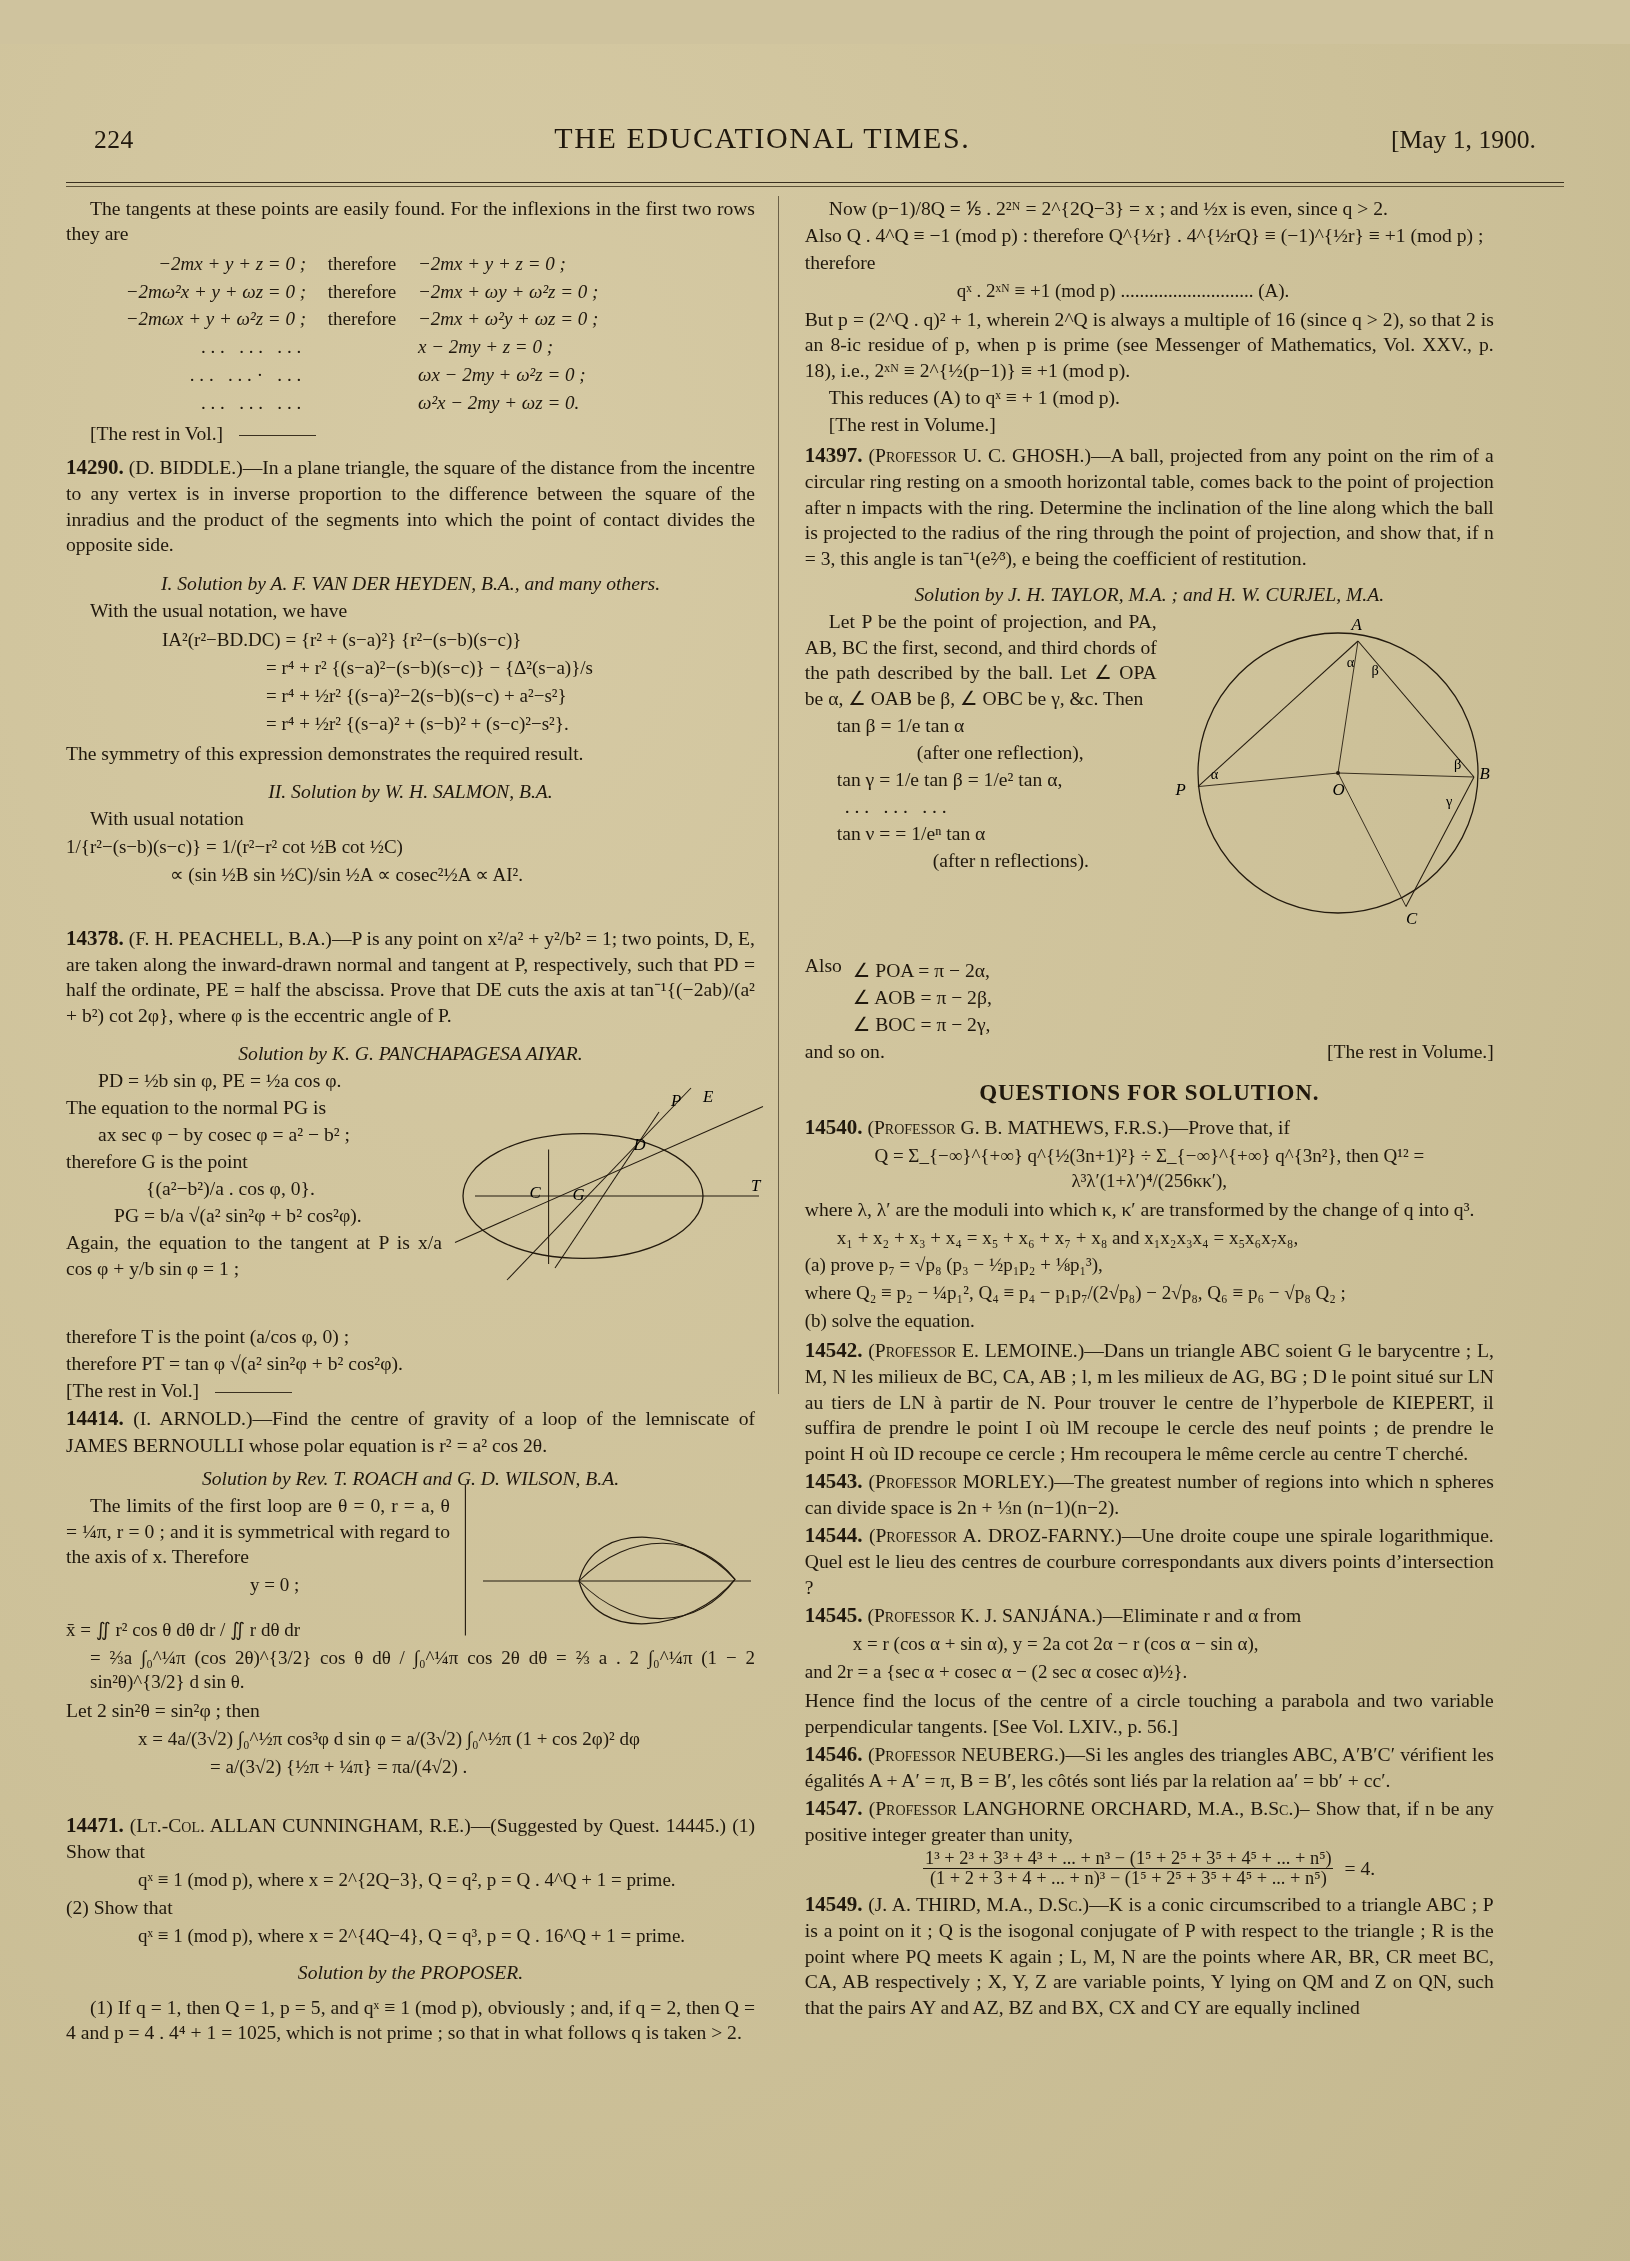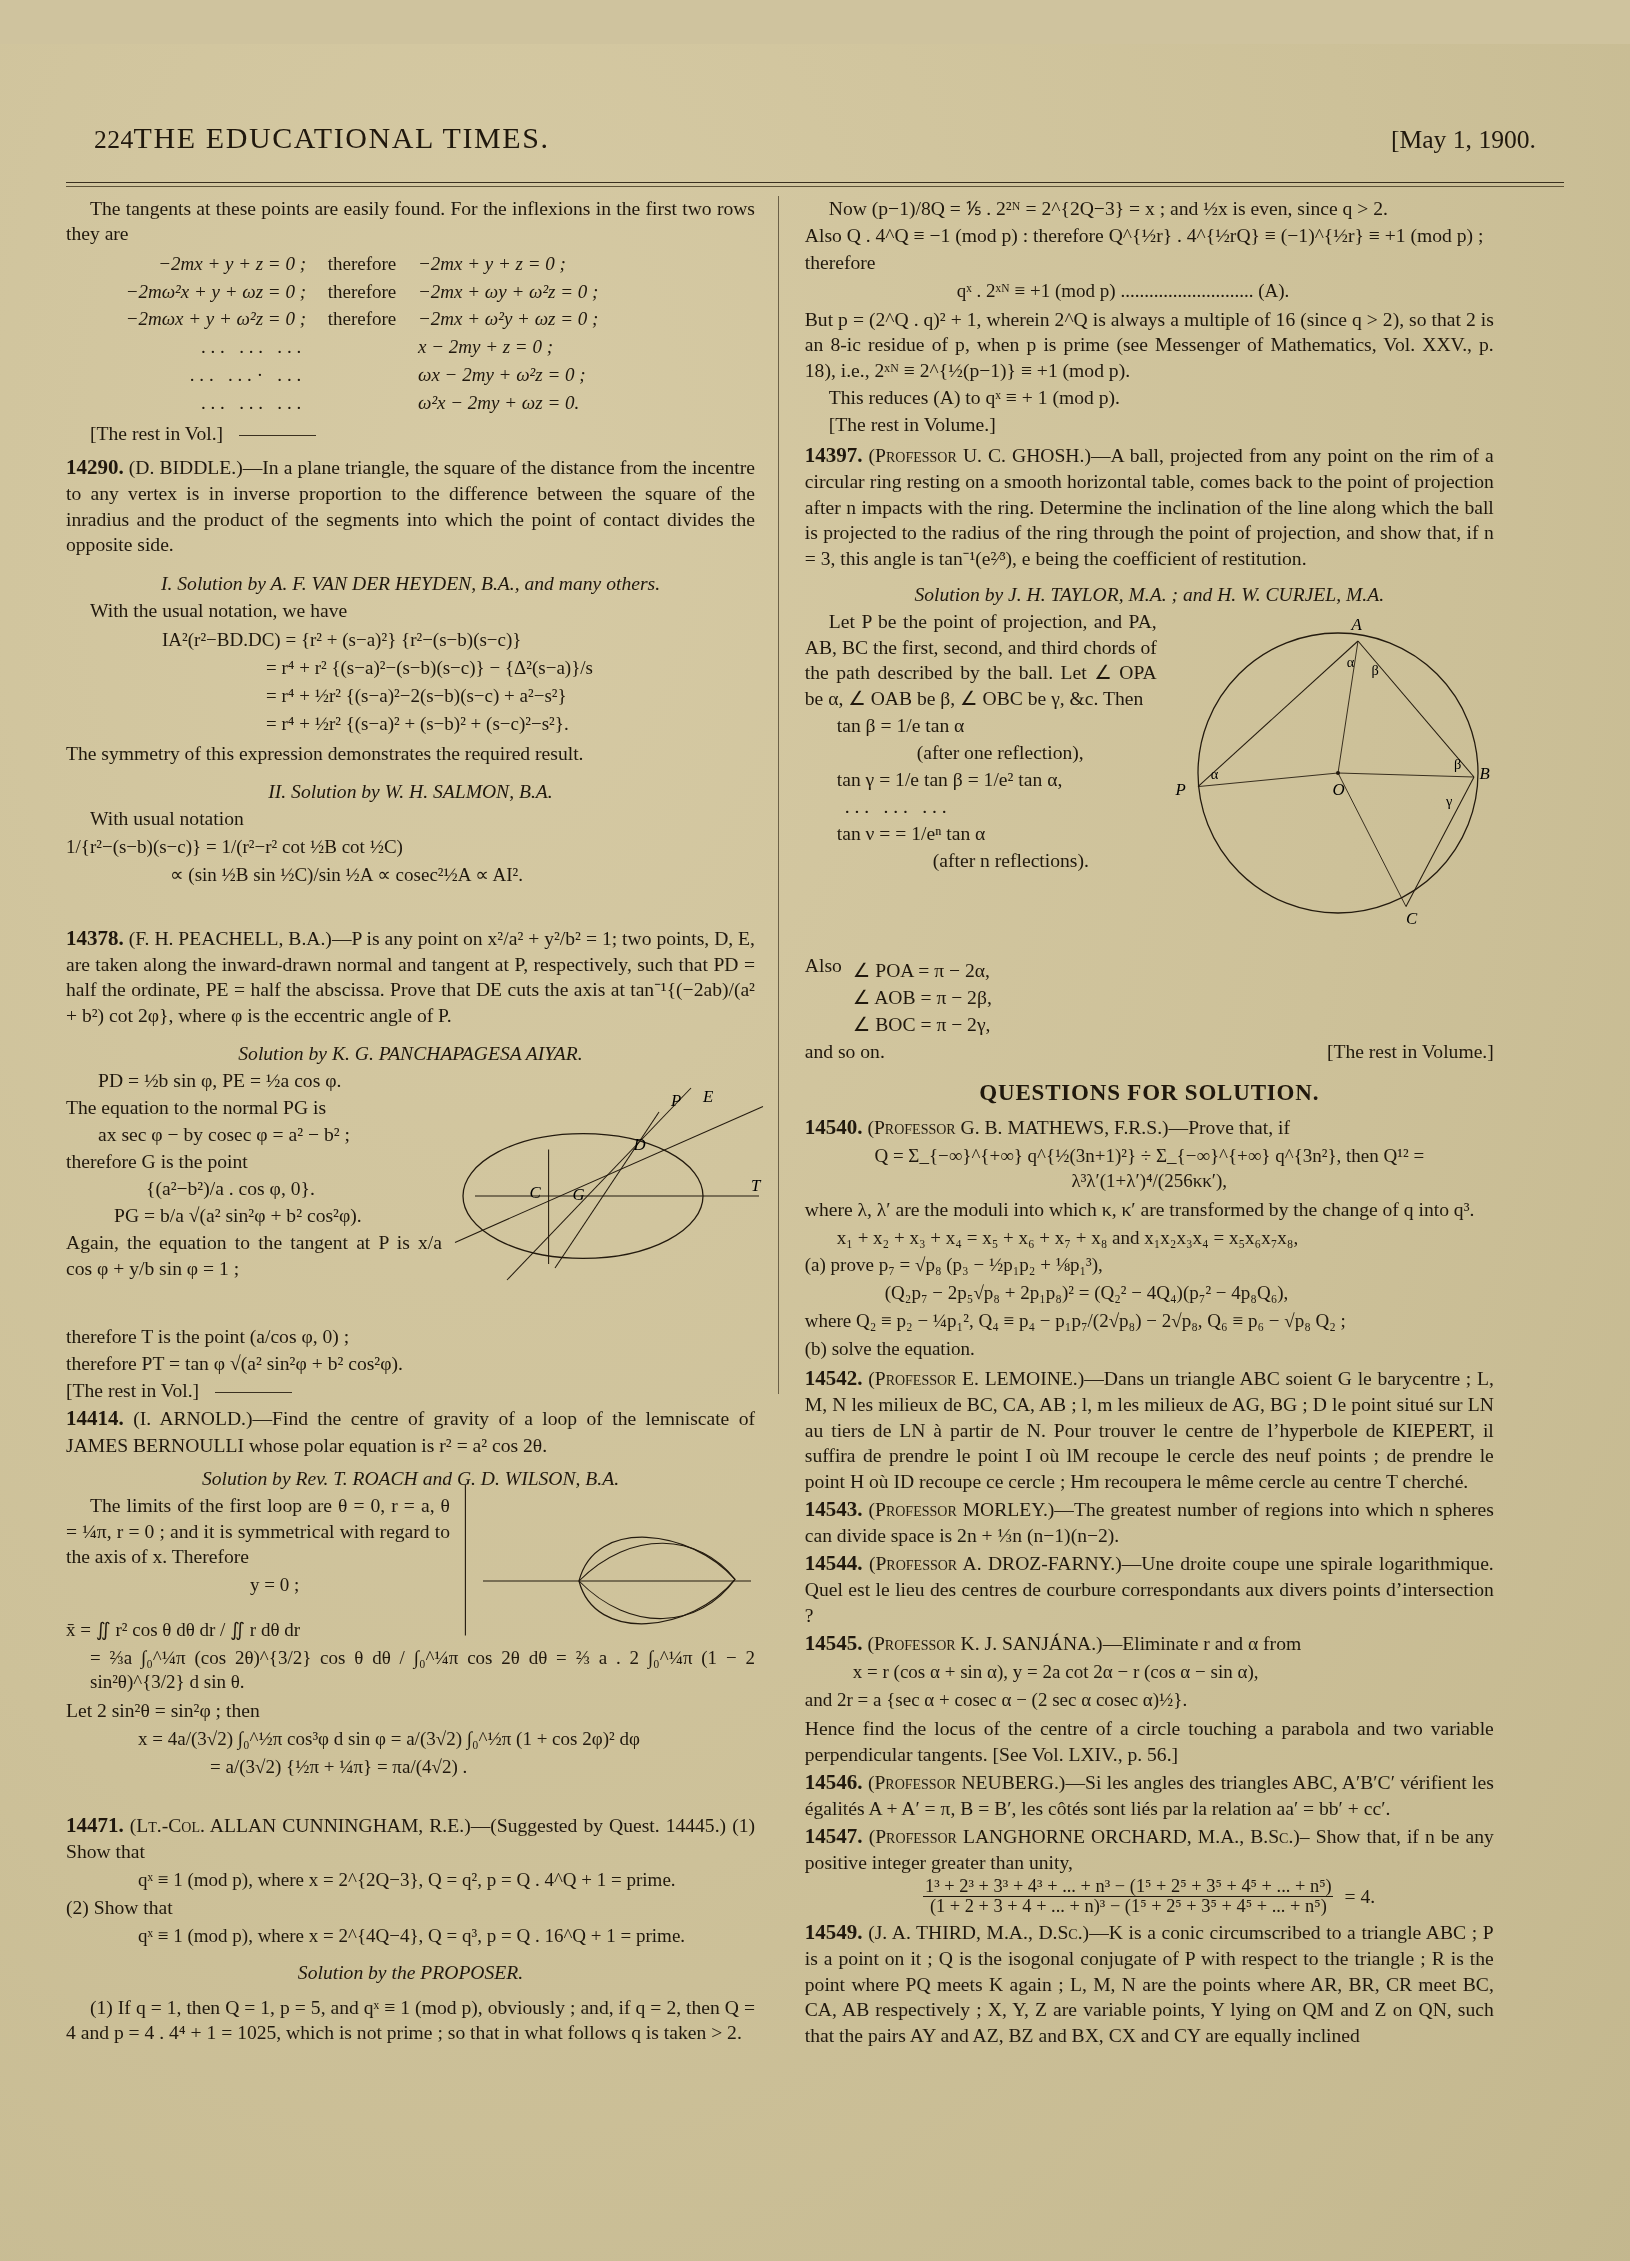--- a/index.html
+++ b/index.html
@@ -27,20 +27,21 @@
     display:flex;
     align-items:baseline;
     justify-content:space-between;
     font-size:27px;
   }
   .hdr .pageno{font-size:25.6px;letter-spacing:0.4px;}
   .hdr .title{
     font-size:30px;
     letter-spacing:1.6px;
     font-weight:normal;
+    text-align:center;
     flex:1;
   }
   .hdr .issue{font-size:25.6px;}
   .rule{
     position:absolute;
     left:66px; right:66px;
     top:138px;
     border-top:1.6px solid #3a3020;
   }
   .rule.second{top:142px;border-top:0.8px solid #5d5238;}
@@ -336,21 +337,20 @@
 
       <p class="noind">
         <span class="num">14540.</span>
         <span class="sc">(Professor G. B. MATHEWS, F.R.S.)</span><span>—Prove that, if</span>
       </p>
       <p class="eqn ctr">Q = Σ_{−∞}^{+∞} q^{½(3n+1)²} ÷ Σ_{−∞}^{+∞} q^{3n²},   then  Q¹² = λ³λ′(1+λ′)⁴/(256κκ′),</p>
       <p class="noind">where λ, λ′ are the moduli into which κ, κ′ are transformed by the change of q into q³.</p>
 
       <p class="eqn noind" style="margin-left:32px">x₁ + x₂ + x₃ + x₄ = x₅ + x₆ + x₇ + x₈   and   x₁x₂x₃x₄ = x₅x₆x₇x₈,</p>
       <p class="eqn noind">(a) prove          p₇ = √p₈ (p₃ − ½p₁p₂ + ⅛p₁³),</p>
-      <p class="eqn noind" style="margin-left:80px">(Q₂p₇ − 2p₅√p₈ + 2p₁p₈)² = (Q₂² − 4Q₄)(p₇² − 4p₈Q₆),</p>
       <p class="eqn noind">where  Q₂ ≡ p₂ − ¼p₁²,   Q₄ ≡ p₄ − p₁p₇/(2√p₈) − 2√p₈,   Q₆ ≡ p₆ − √p₈ Q₂ ;</p>
       <p class="eqn noind">(b) solve the equation.</p>
 
       <p class="noind">
         <span class="num">14542.</span>
         <span class="sc">(Professor E. LEMOINE.)</span><span>—Dans un triangle ABC soient G le barycentre ; L, M, N les milieux de BC, CA, AB ; l, m les milieux de AG, BG ; D le point situé sur LN au tiers de LN à partir de N.   Pour trouver le centre de l’hyperbole de KIEPERT, il suffira de prendre le point I où lM recoupe le cercle des neuf points ; de prendre le point H où ID recoupe ce cercle ; Hm recoupera le même cercle au centre T cherché.</span>
       </p>
 
       <p class="noind">
         <span class="num">14543.</span>

